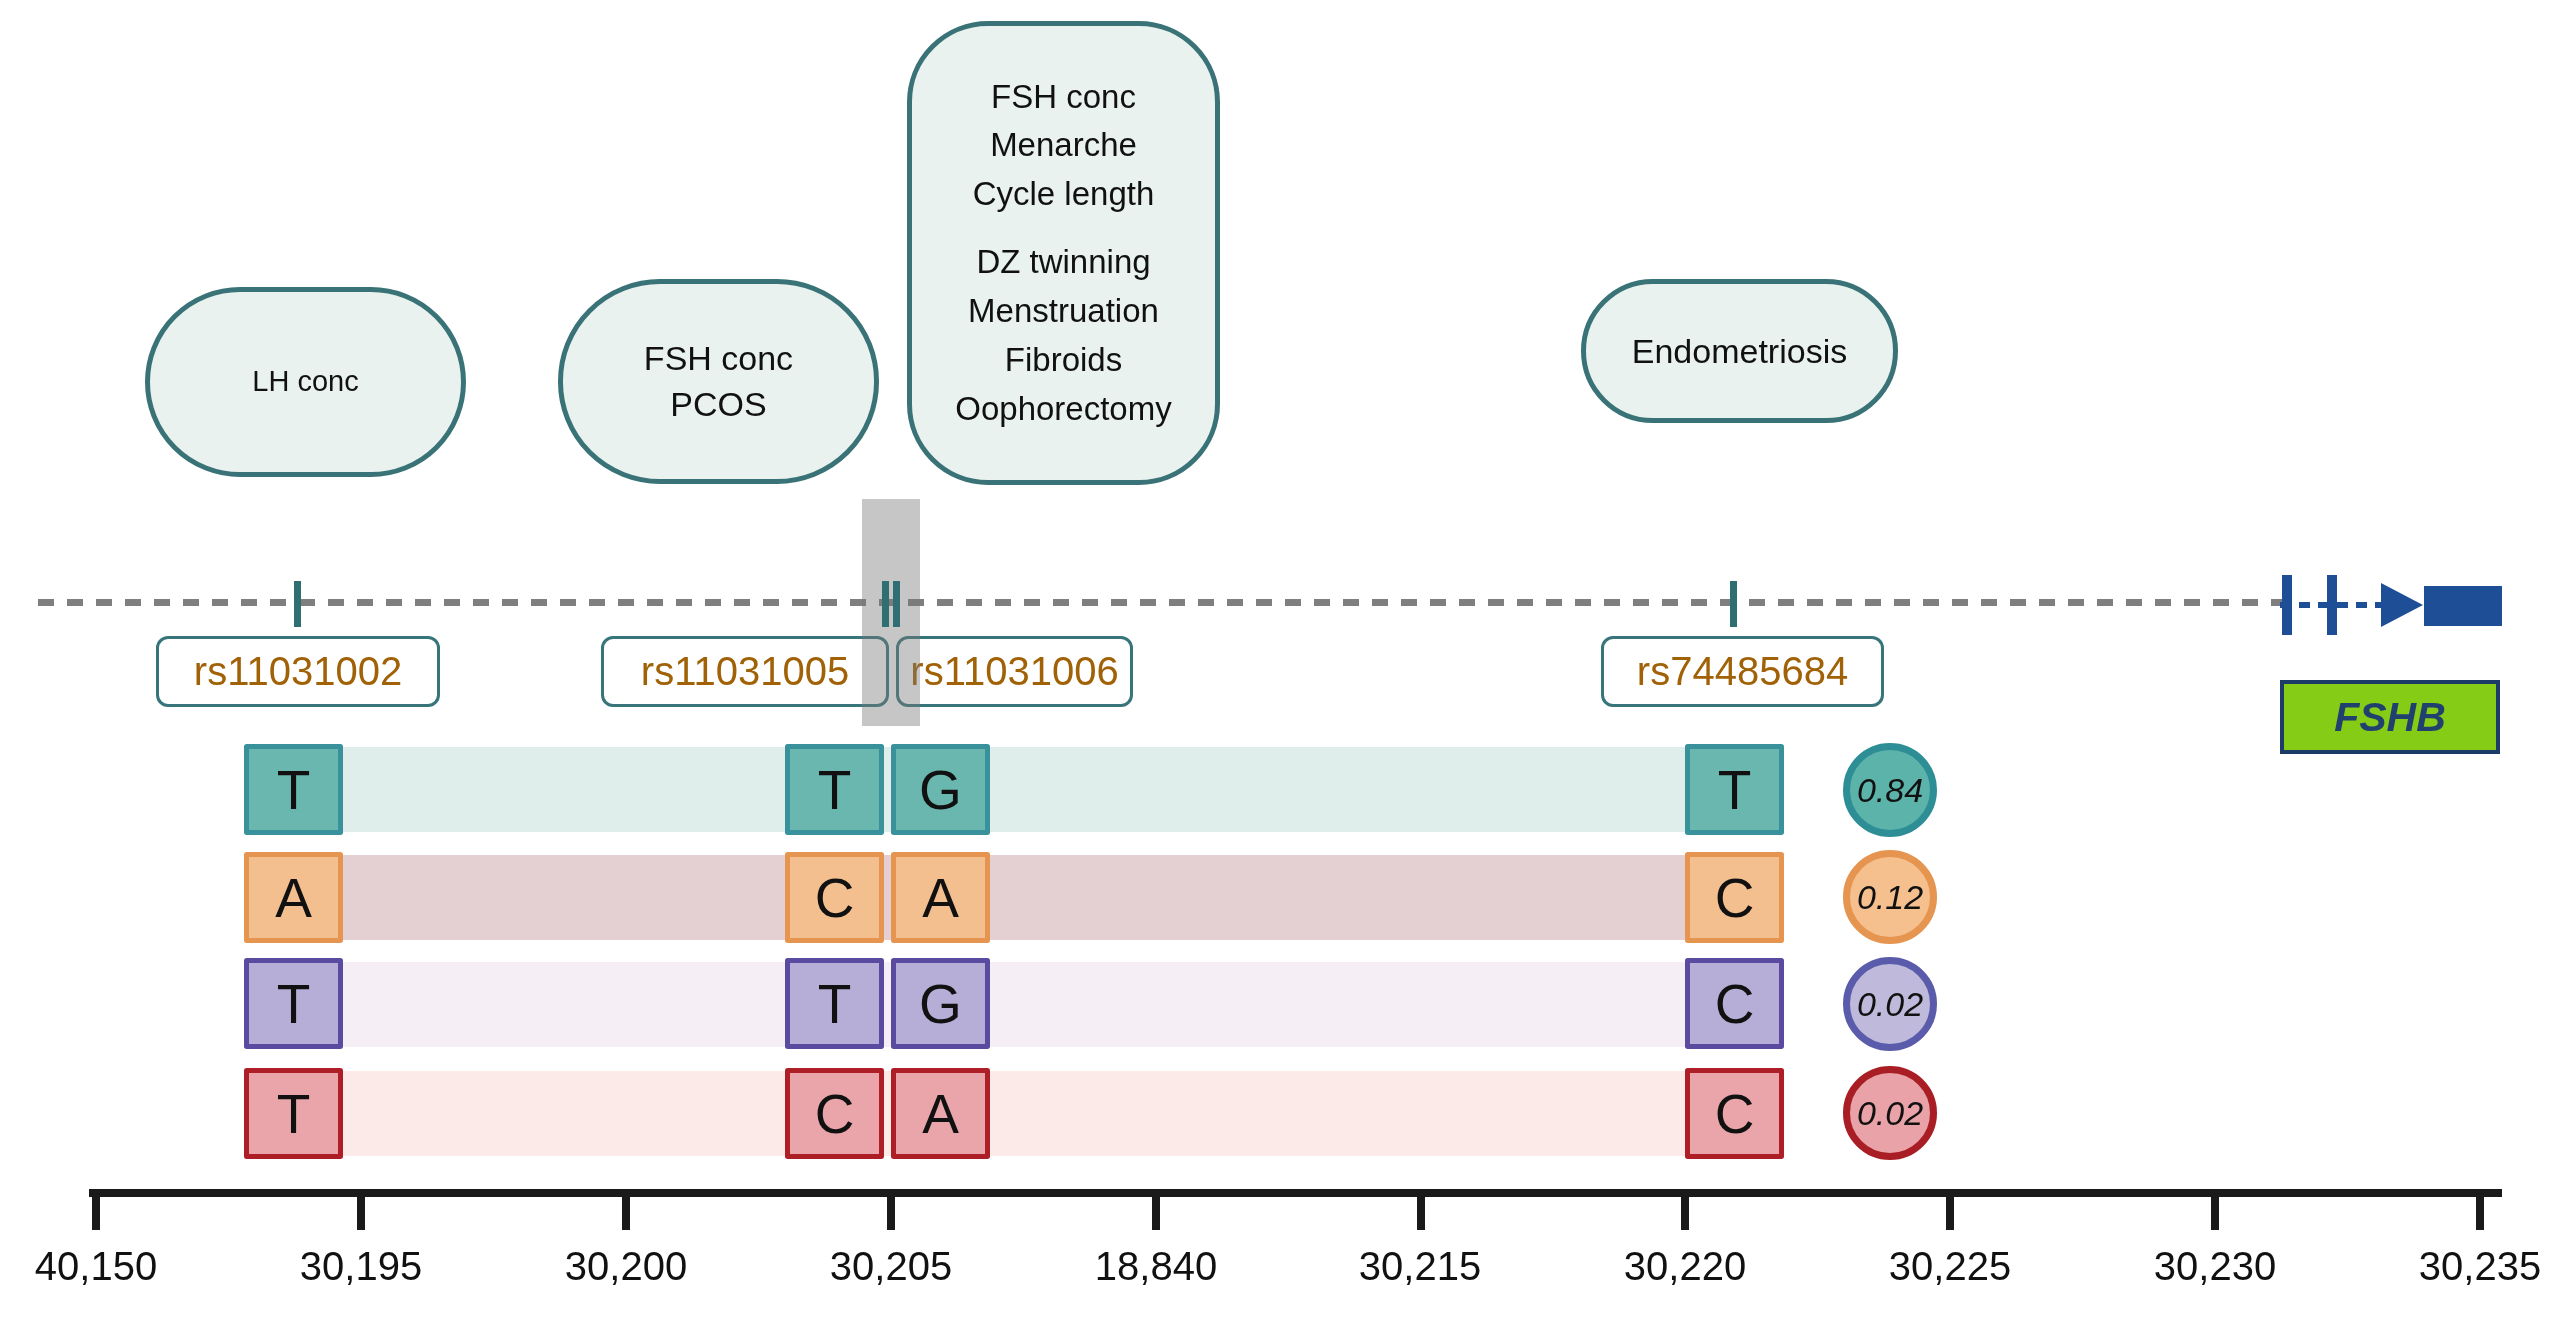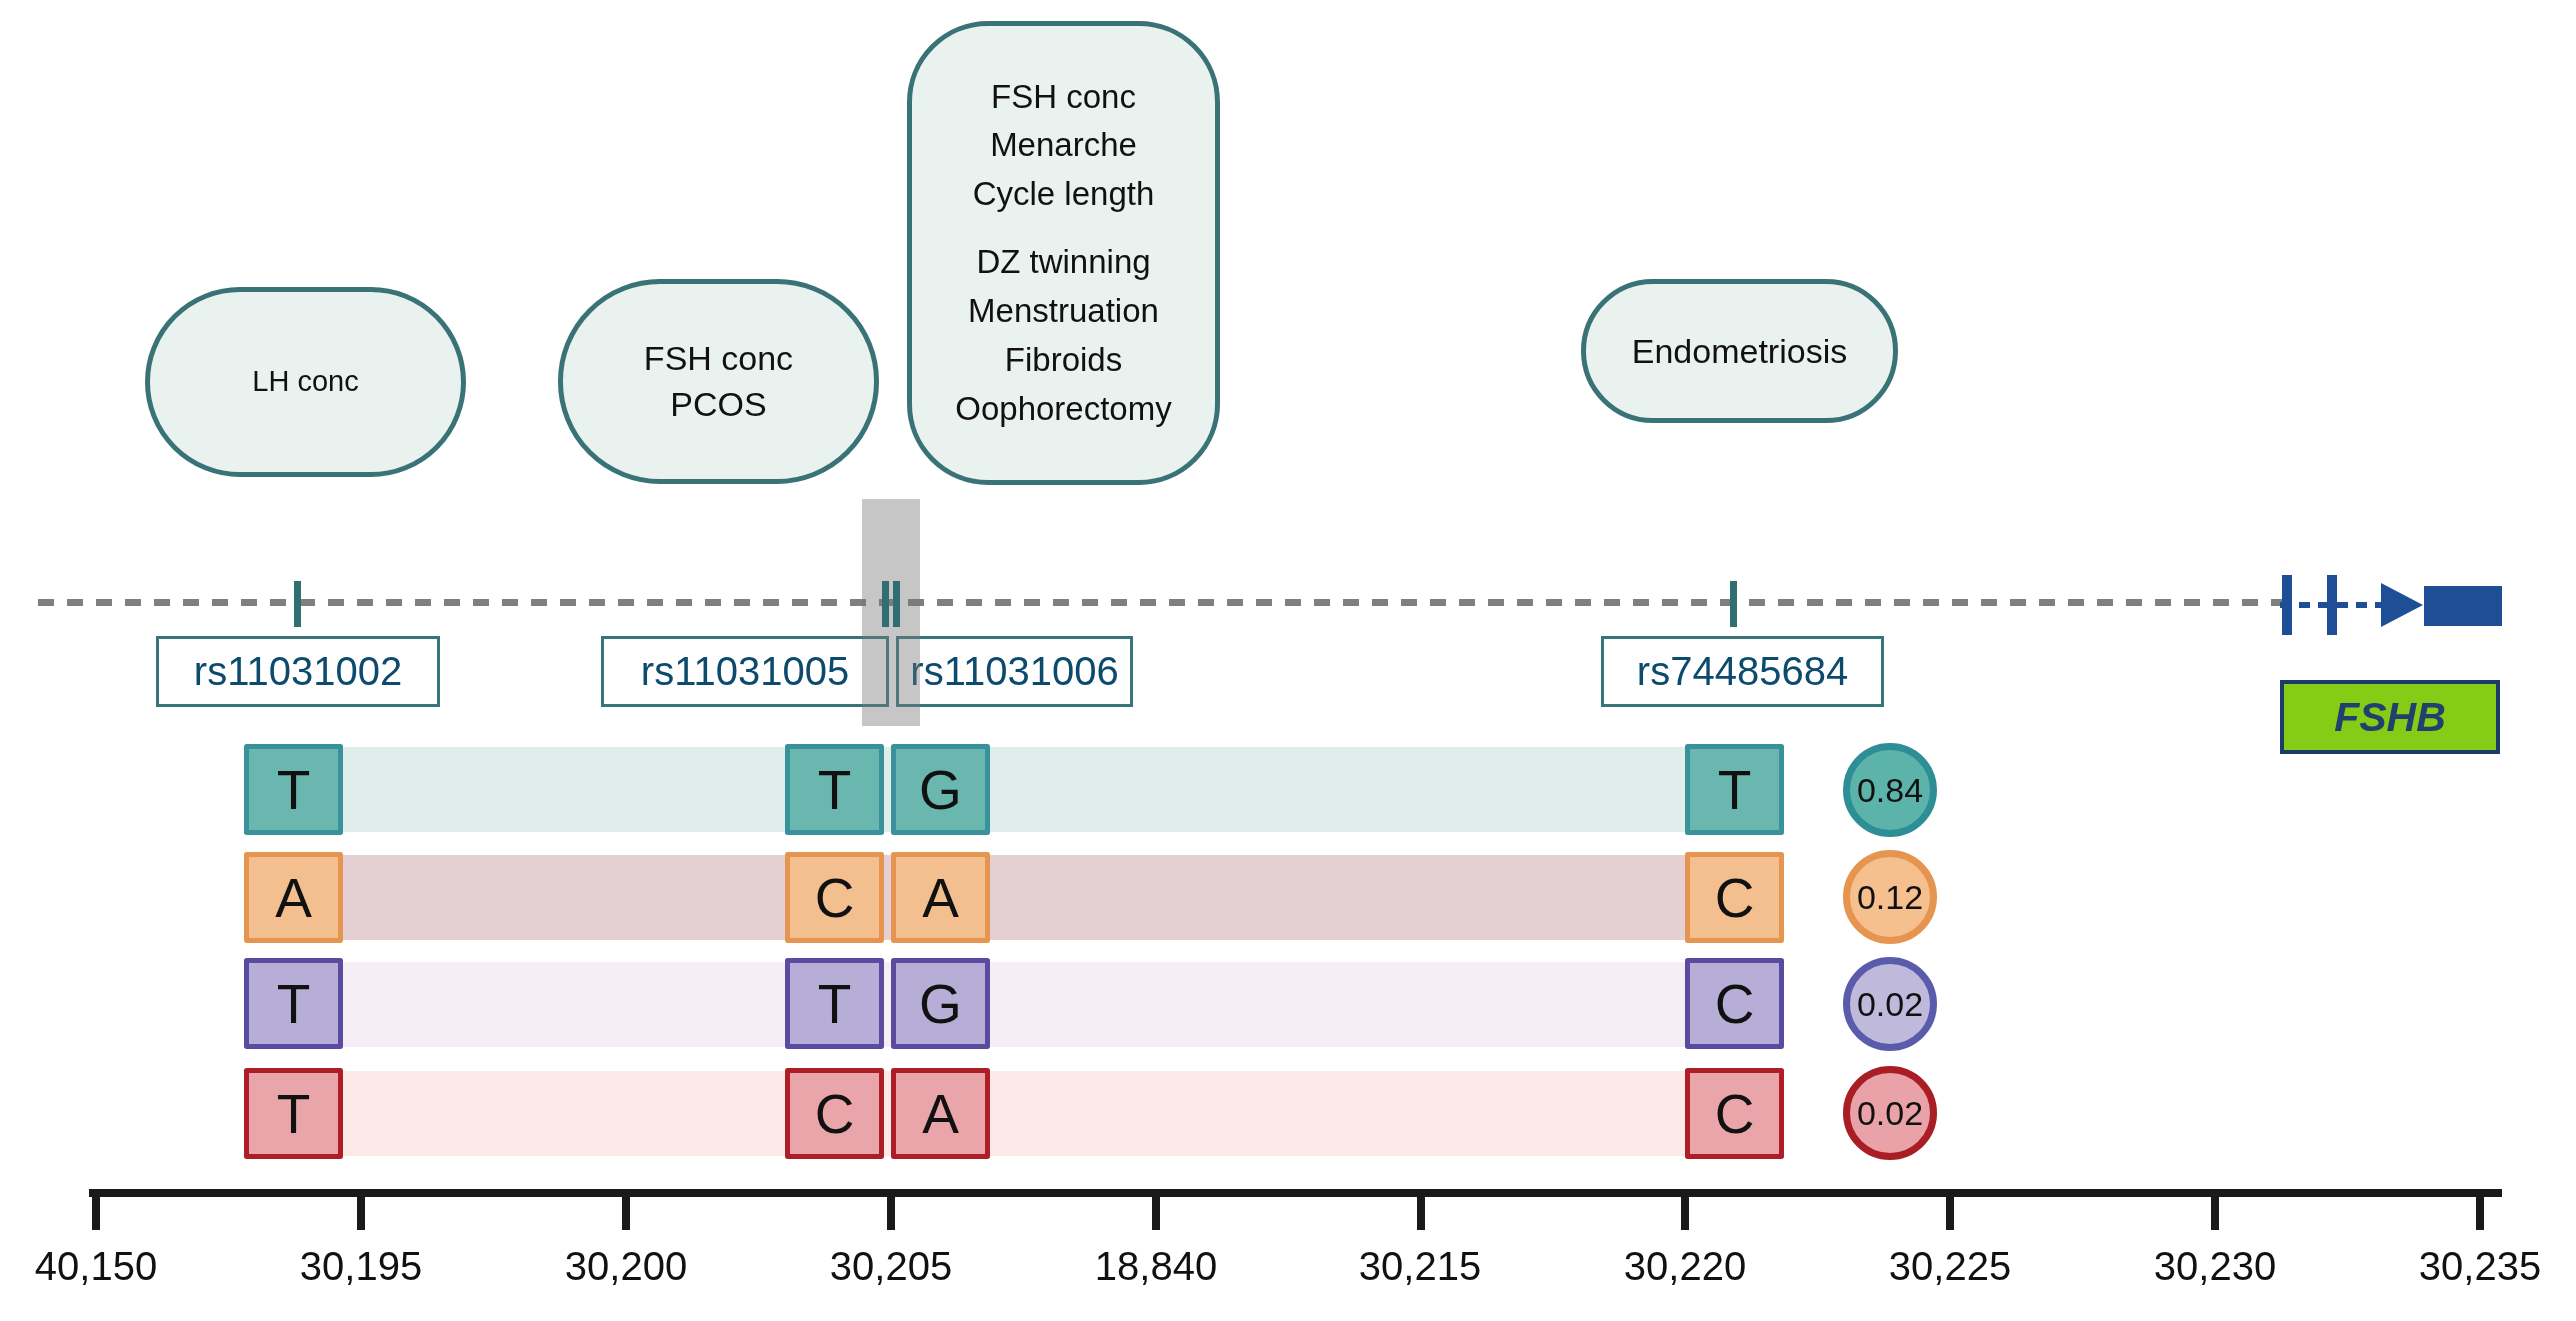--- a/index.html
+++ b/index.html
@@ -8,40 +8,40 @@
   .abs{position:absolute;box-sizing:border-box;}
   .bubble{
     background:#e9f2ee;border:5.5px solid #3a7377;color:#111;
     display:flex;flex-direction:column;justify-content:center;align-items:center;
     text-align:center;
   }
   .bubble-line{line-height:1.5;white-space:nowrap;}
   .dotline{background:repeating-linear-gradient(to right,#7f7f7f 0 16.4px,transparent 16.4px 29px);}
   .navy-dash{background:repeating-linear-gradient(to right,#1e4f96 0 11px,transparent 11px 19px);}
   .snp-box{
-    background:#ffffff;border:3.4px solid #37757b;color:#0c4a6e;border-radius:0;
+    background:#ffffff;border:3.4px solid #37757b;color:#a16207;border-radius:12px;
     display:flex;align-items:center;justify-content:center;white-space:nowrap;
   }
   .snp-tick{background:#2f6f74;}
   .gene-bar{background:#1e4f96;}
   .gene-body{background:#1e4f96;}
   .gene-arrow{width:0;height:0;background:transparent !important;}
   .gene-label{
     background:#84cc16;border:4.1px solid #1c3b66;color:#22406e;
     display:flex;align-items:center;justify-content:center;
     font-style:italic;font-weight:600;margin-top:40px;
   }
   .hap-band{}
   .allele{
     border:5.5px solid;border-radius:2.7px;color:#111;
     display:flex;align-items:center;justify-content:center;
   }
   .freq-circle{
     border:7.5px solid;border-radius:50%;color:#111;
-    display:flex;align-items:center;justify-content:center;
+    display:flex;align-items:center;justify-content:center;font-style:italic;
   }
   .axis-line{background:#1a1a1a;}
   .axis-tick{background:#1a1a1a;}
   .axis-label{color:#111;transform:translateX(-50%);white-space:nowrap;}
   .highlight{background:rgba(120,120,120,0.42);}
 </style>
 </head>
 <body>
 
 <div id="canvas">

